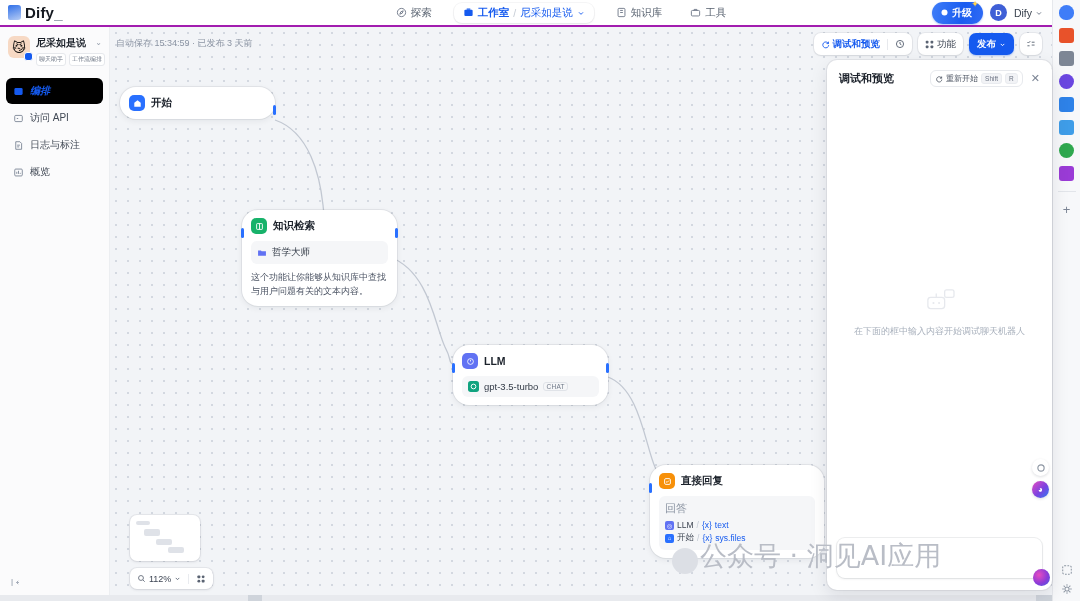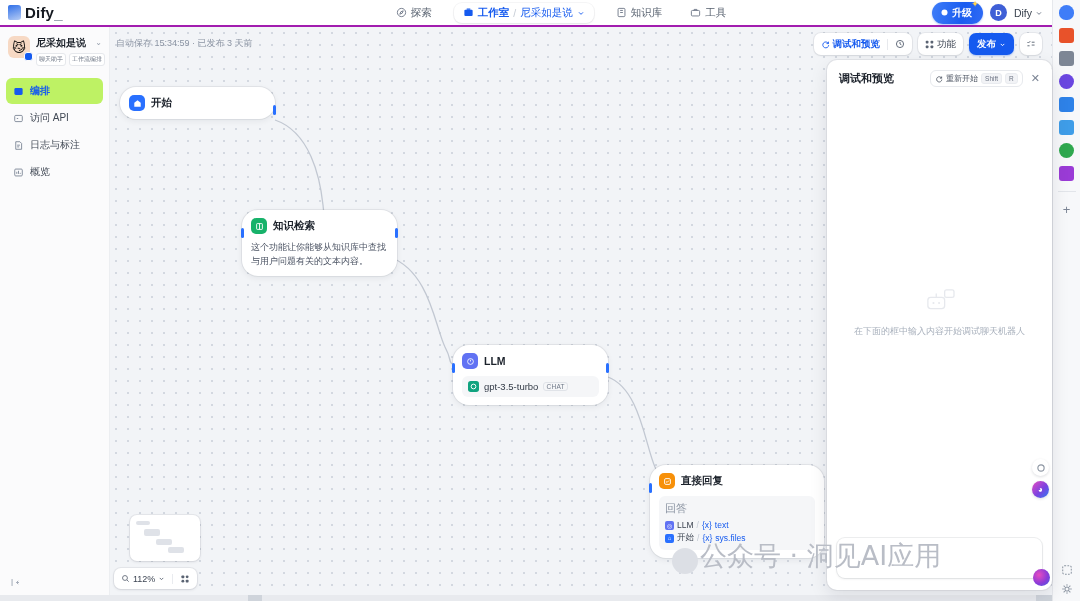--- a/index.html
+++ b/index.html
@@ -87,21 +87,21 @@
     font-size: 6px; color: #6a7382; background: #fff;
     border: 1px solid #e6e8ec; border-radius: 3px; padding: 1px 2px; white-space: nowrap;
   }
   .caret { font-size: 8px; color: #98a1ae; margin-top: 2px; }
 
   .nav-list { padding: 4px 6px 0 6px; display: flex; flex-direction: column; gap: 1px; }
   .side-item {
     display: flex; align-items: center; gap: 6px;
     font-size: 10px; color: #404854; padding: 6px 7px; border-radius: 6px; cursor: pointer;
   }
-  .side-item.active { background: #bef264; color: #155aef; font-weight: 700; }
+  .side-item.active { background: #000000; color: #155aef; font-weight: 700; font-style: italic; }
 
   .sidebar-foot { margin-top: auto; padding: 0 0 9px 10px; }
 
   
   .canvas {
     position: absolute; top: 27px; left: 110px; width: 942px; height: 574px;
     background-color: #f2f4f7;
     background-image: radial-gradient(circle, #d3d8e0 1px, transparent 1px);
     background-size: 12px 12px;
     overflow: hidden;
@@ -179,21 +179,21 @@
   svg.edges { position: absolute; inset: 0; width: 100%; height: 100%; pointer-events: none; }
 
   
   .minimap {
     position: absolute; left: 20px; bottom: 40px; width: 70px; height: 46px;
     background: #fff; border-radius: 7px;
     box-shadow: 0 1px 3px rgba(16,24,40,.1), 0 0 0 1px rgba(16,24,40,.05);
   }
   .mm-block { position: absolute; background: #dfe2e8; border-radius: 2px; }
   .zoombar {
-    position: absolute; left: 4px; bottom: 12px; height: 21px;
+    position: absolute; left: 20px; bottom: 12px; height: 21px;
     background: #fff; border-radius: 7px; display: flex; align-items: center;
     box-shadow: 0 1px 3px rgba(16,24,40,.1), 0 0 0 1px rgba(16,24,40,.05);
   }
   .zb-item {
     display: flex; align-items: center; gap: 3px; font-size: 9px; color: #3d4553;
     padding: 0 7px; cursor: pointer; height: 100%;
   }
   .zb-div { width: 1px; height: 10px; background: #e9ebef; }
 
   
@@ -449,20 +449,26 @@
       <span class="port l"></span>
       <span class="port r"></span>
       <div class="node-head">
         <div class="node-ico" style="background:#17b26a;">
           <svg style="width:9px;height:9px" viewBox="0 0 14 14" fill="none" stroke="#fff" stroke-width="1.4">
               <rect x="2.5" y="2.5" width="9" height="9" rx="1"></rect>
               <path d="M7 2.5v9"></path>
             </svg>
         </div>
         <div class="node-title">知识检索</div>
+      </div>
+      <div class="node-sub">
+        <svg style="width:10px;height:10px;flex:none" viewBox="0 0 14 14" fill="#6172f3">
+            <path d="M1.5 3.5h4l1 1.2h6v6H1.5z" rx="1"></path>
+          </svg>
+        <span>哲学大师</span>
       </div>
       <div class="node-desc">这个功能让你能够从知识库中查找与用户问题有关的文本内容。</div>
     </div>
 
     <div class="node" style="left:343px; top:318px; width:155px;">
       <span class="port l"></span>
       <span class="port r"></span>
       <div class="node-head">
         <div class="node-ico" style="background:#6172f3;">
           <svg style="width:9px;height:9px" viewBox="0 0 14 14" fill="none" stroke="#fff" stroke-width="1.3">

